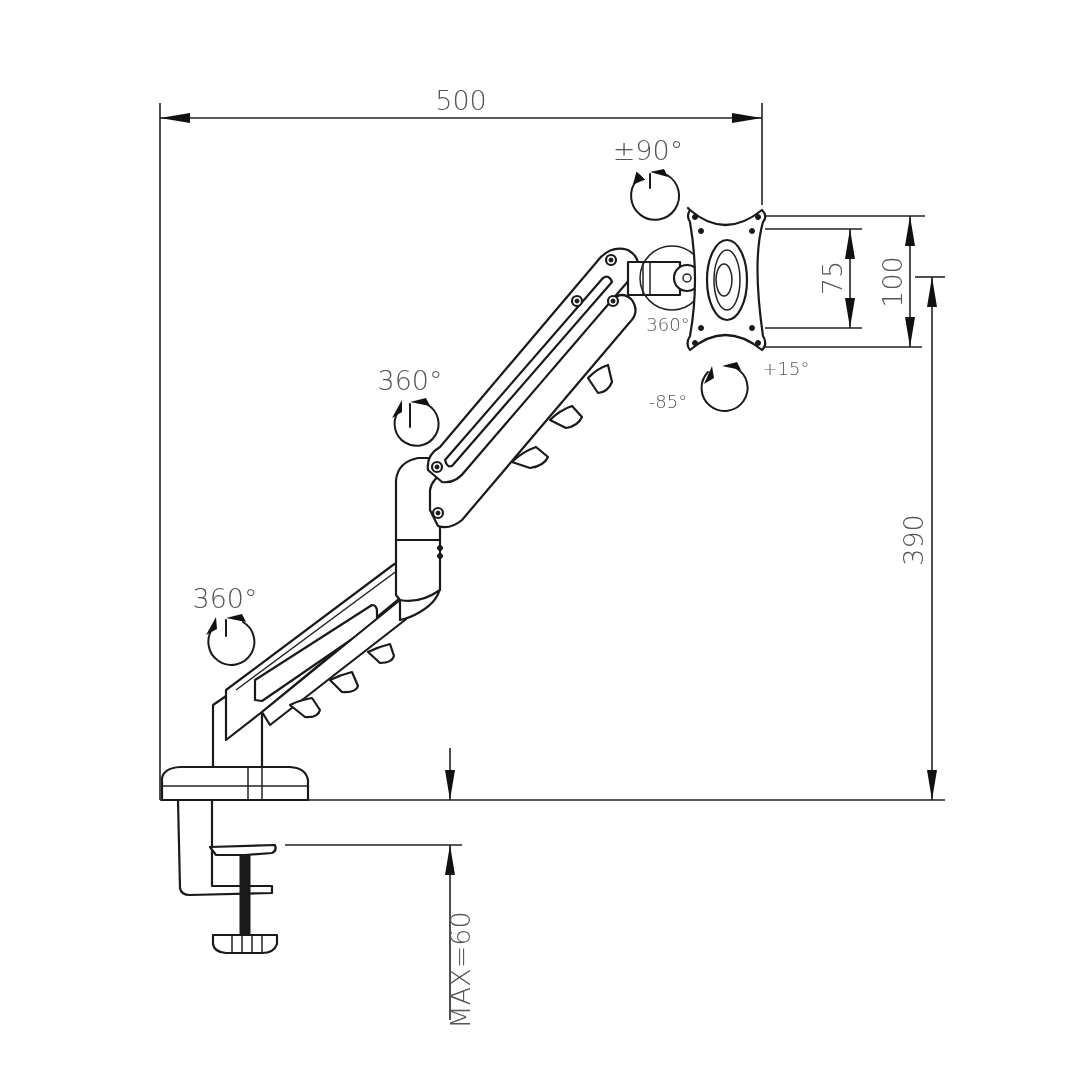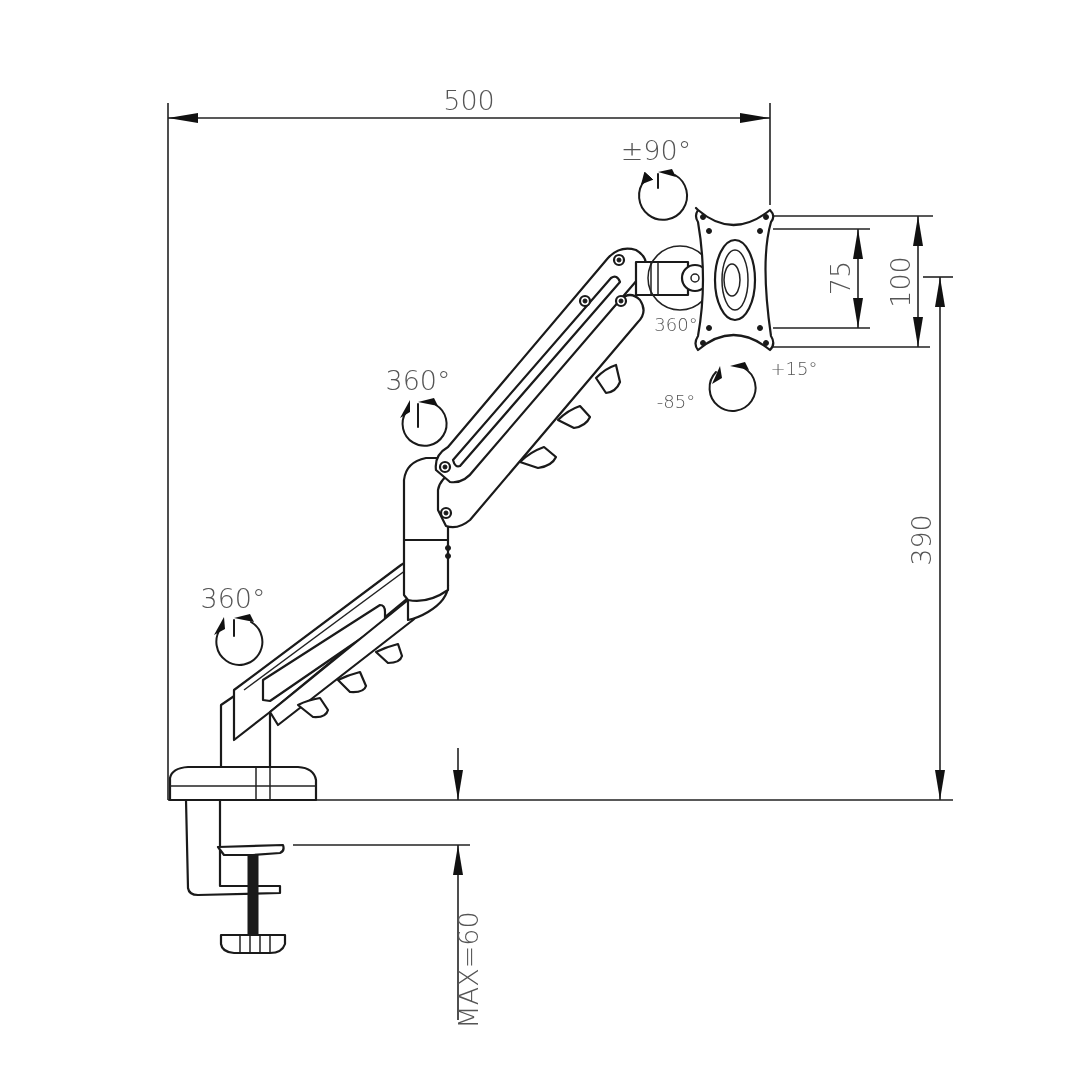--- a/index.html
+++ b/index.html
@@ -1,17 +1,17 @@
 <!DOCTYPE html>
 <html><head>
 <meta charset="utf-8">
 <style>
   html, body { margin: 0; padding: 0; background: #ffffff; }
   body { width: 1080px; height: 1080px; overflow: hidden; position: relative; }
-  #stage { position: absolute; left: 0; top: 0; width: 912px; height: 1080px; padding-left: 8px; }
+  #stage { position: absolute; left: 0; top: 0; width: 912px; height: 1080px; }
   svg { display: block; }
   .ln { stroke: #1a1a1a; fill: none; stroke-width: 2; stroke-linejoin: round; stroke-linecap: round; }
   .thin { stroke: #222; fill: none; stroke-width: 1.5; }
   .dim { stroke: #222; fill: none; stroke-width: 1.6; }
   .part { stroke: #1a1a1a; fill: #ffffff; stroke-width: 2.2; stroke-linejoin: round; }
   .dark { fill: #1a1a1a; stroke: #1a1a1a; }
   .arrowhead { fill: #111; stroke: none; }
   .lbl { font-family: "DejaVu Sans", sans-serif; fill: #555; font-weight: 300; }
   .lbl-big { font-size: 27px; }
   .lbl-small { font-size: 18px; }

